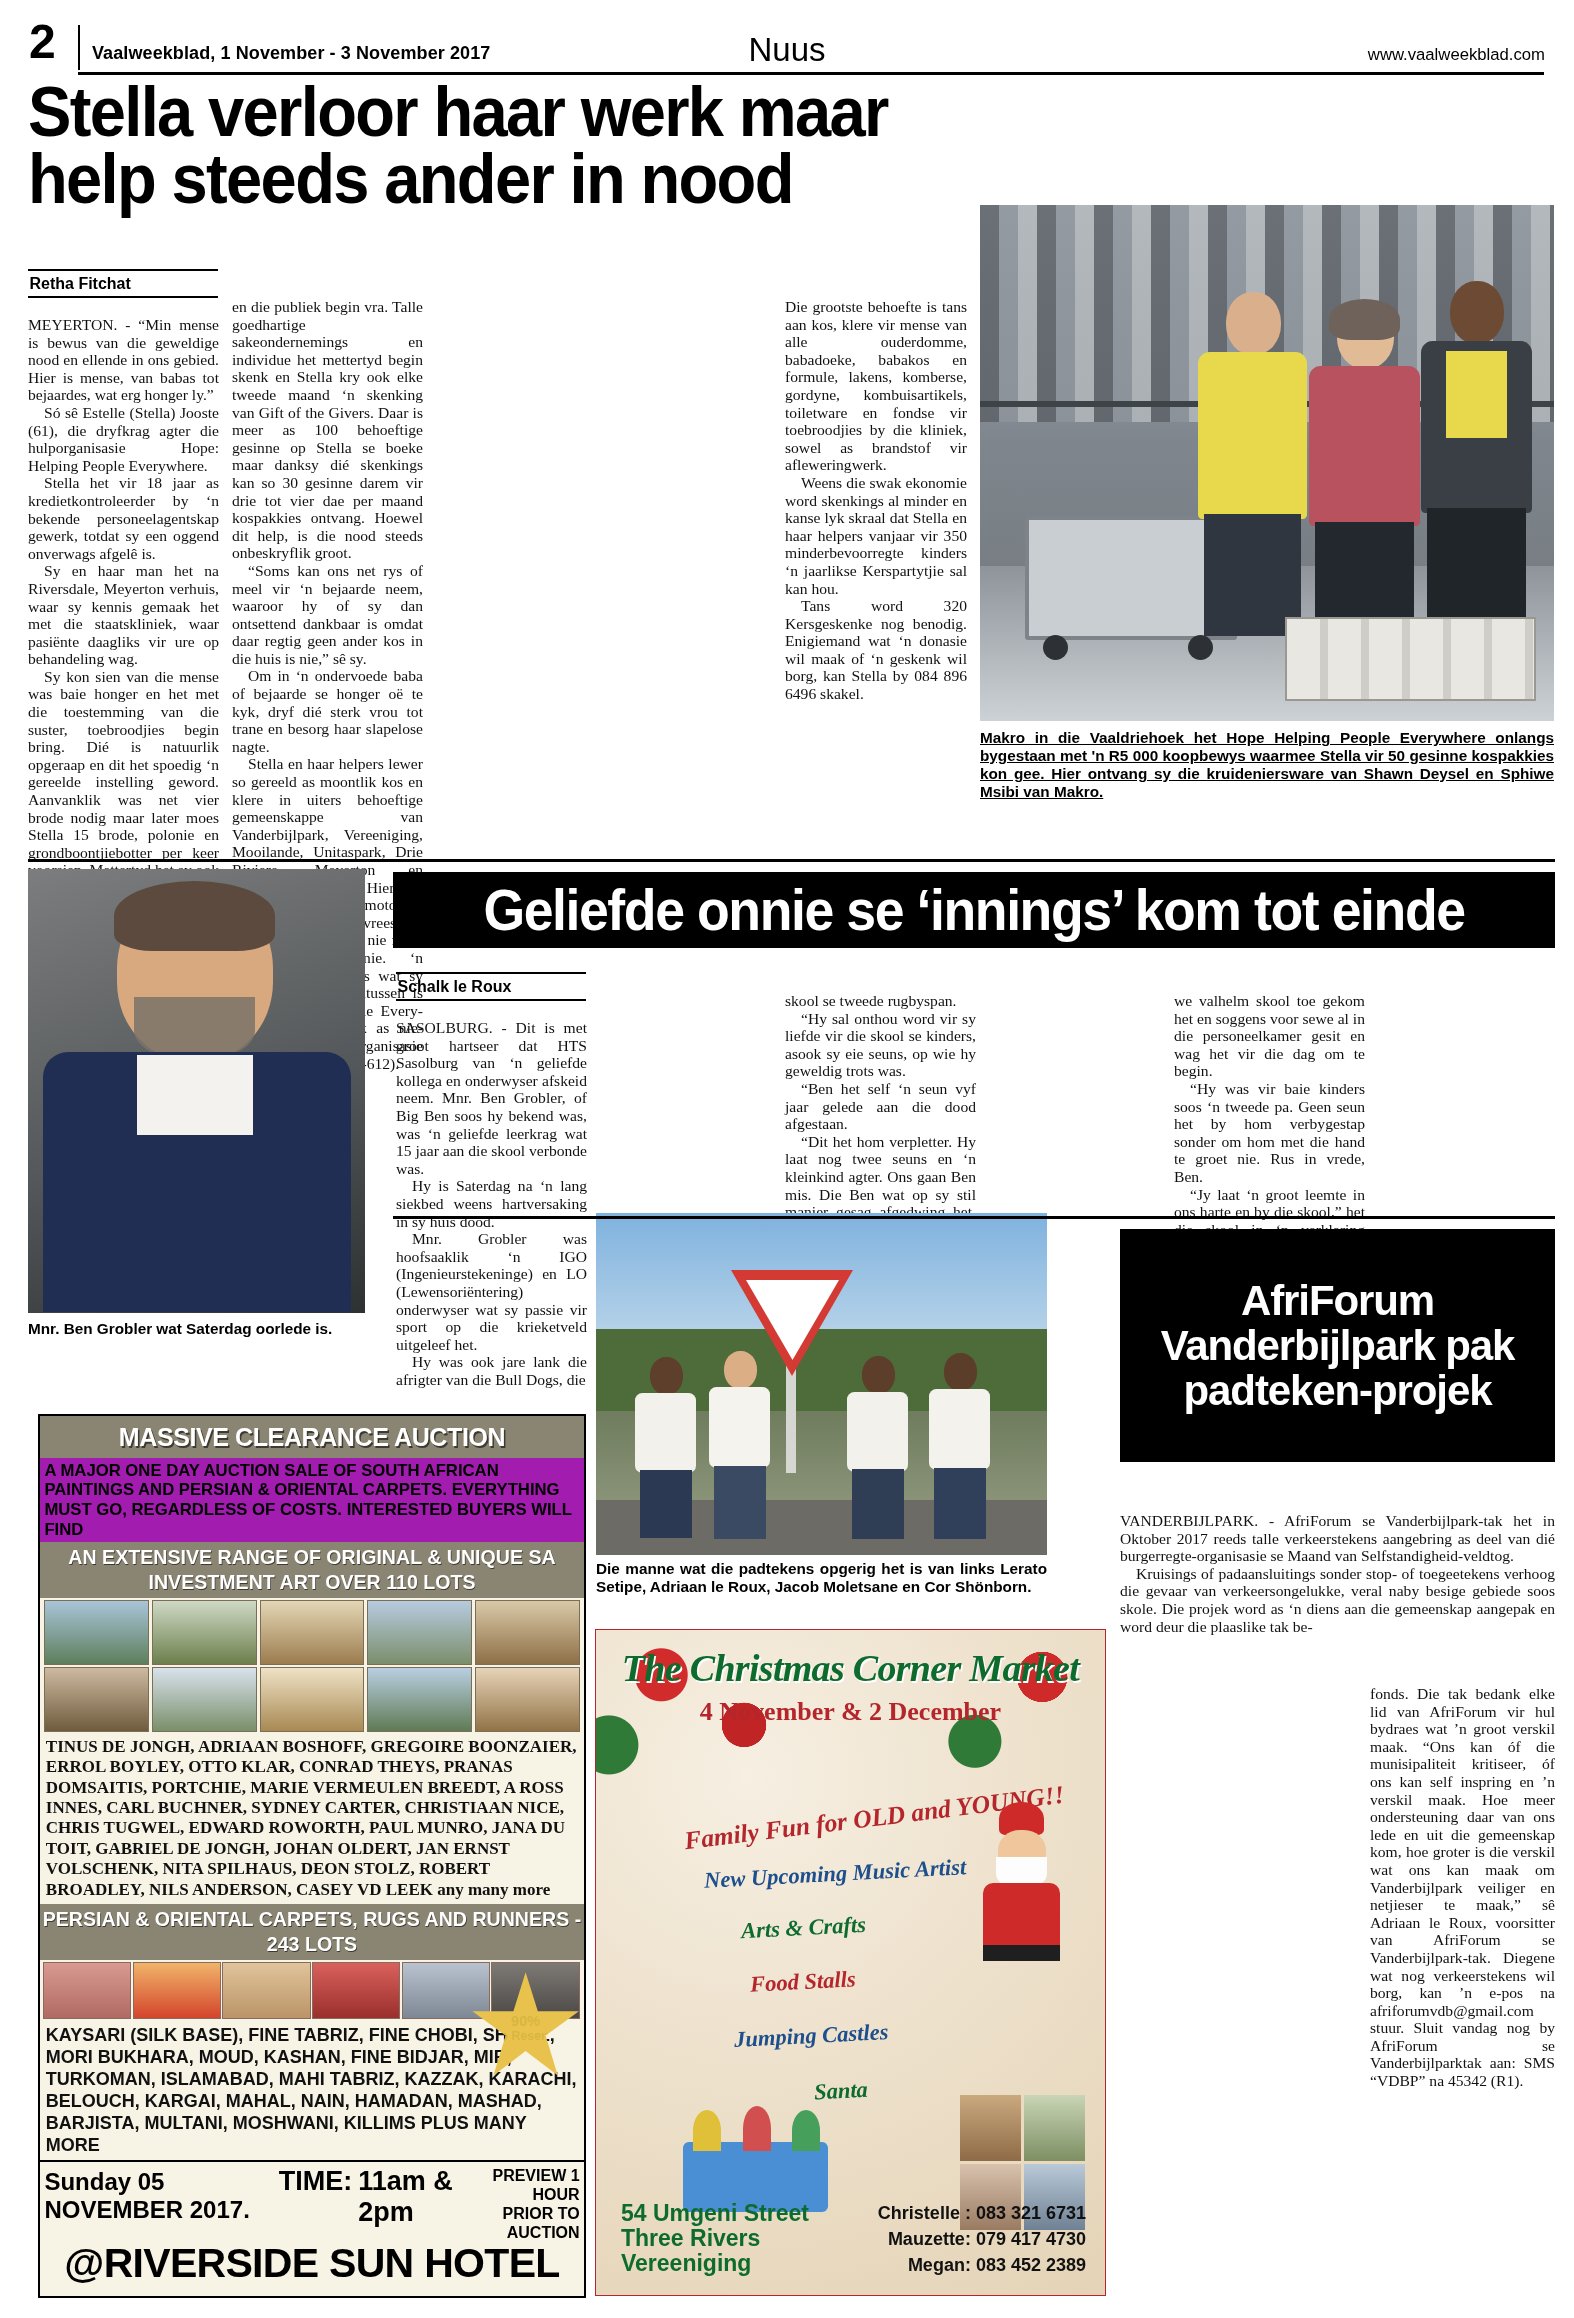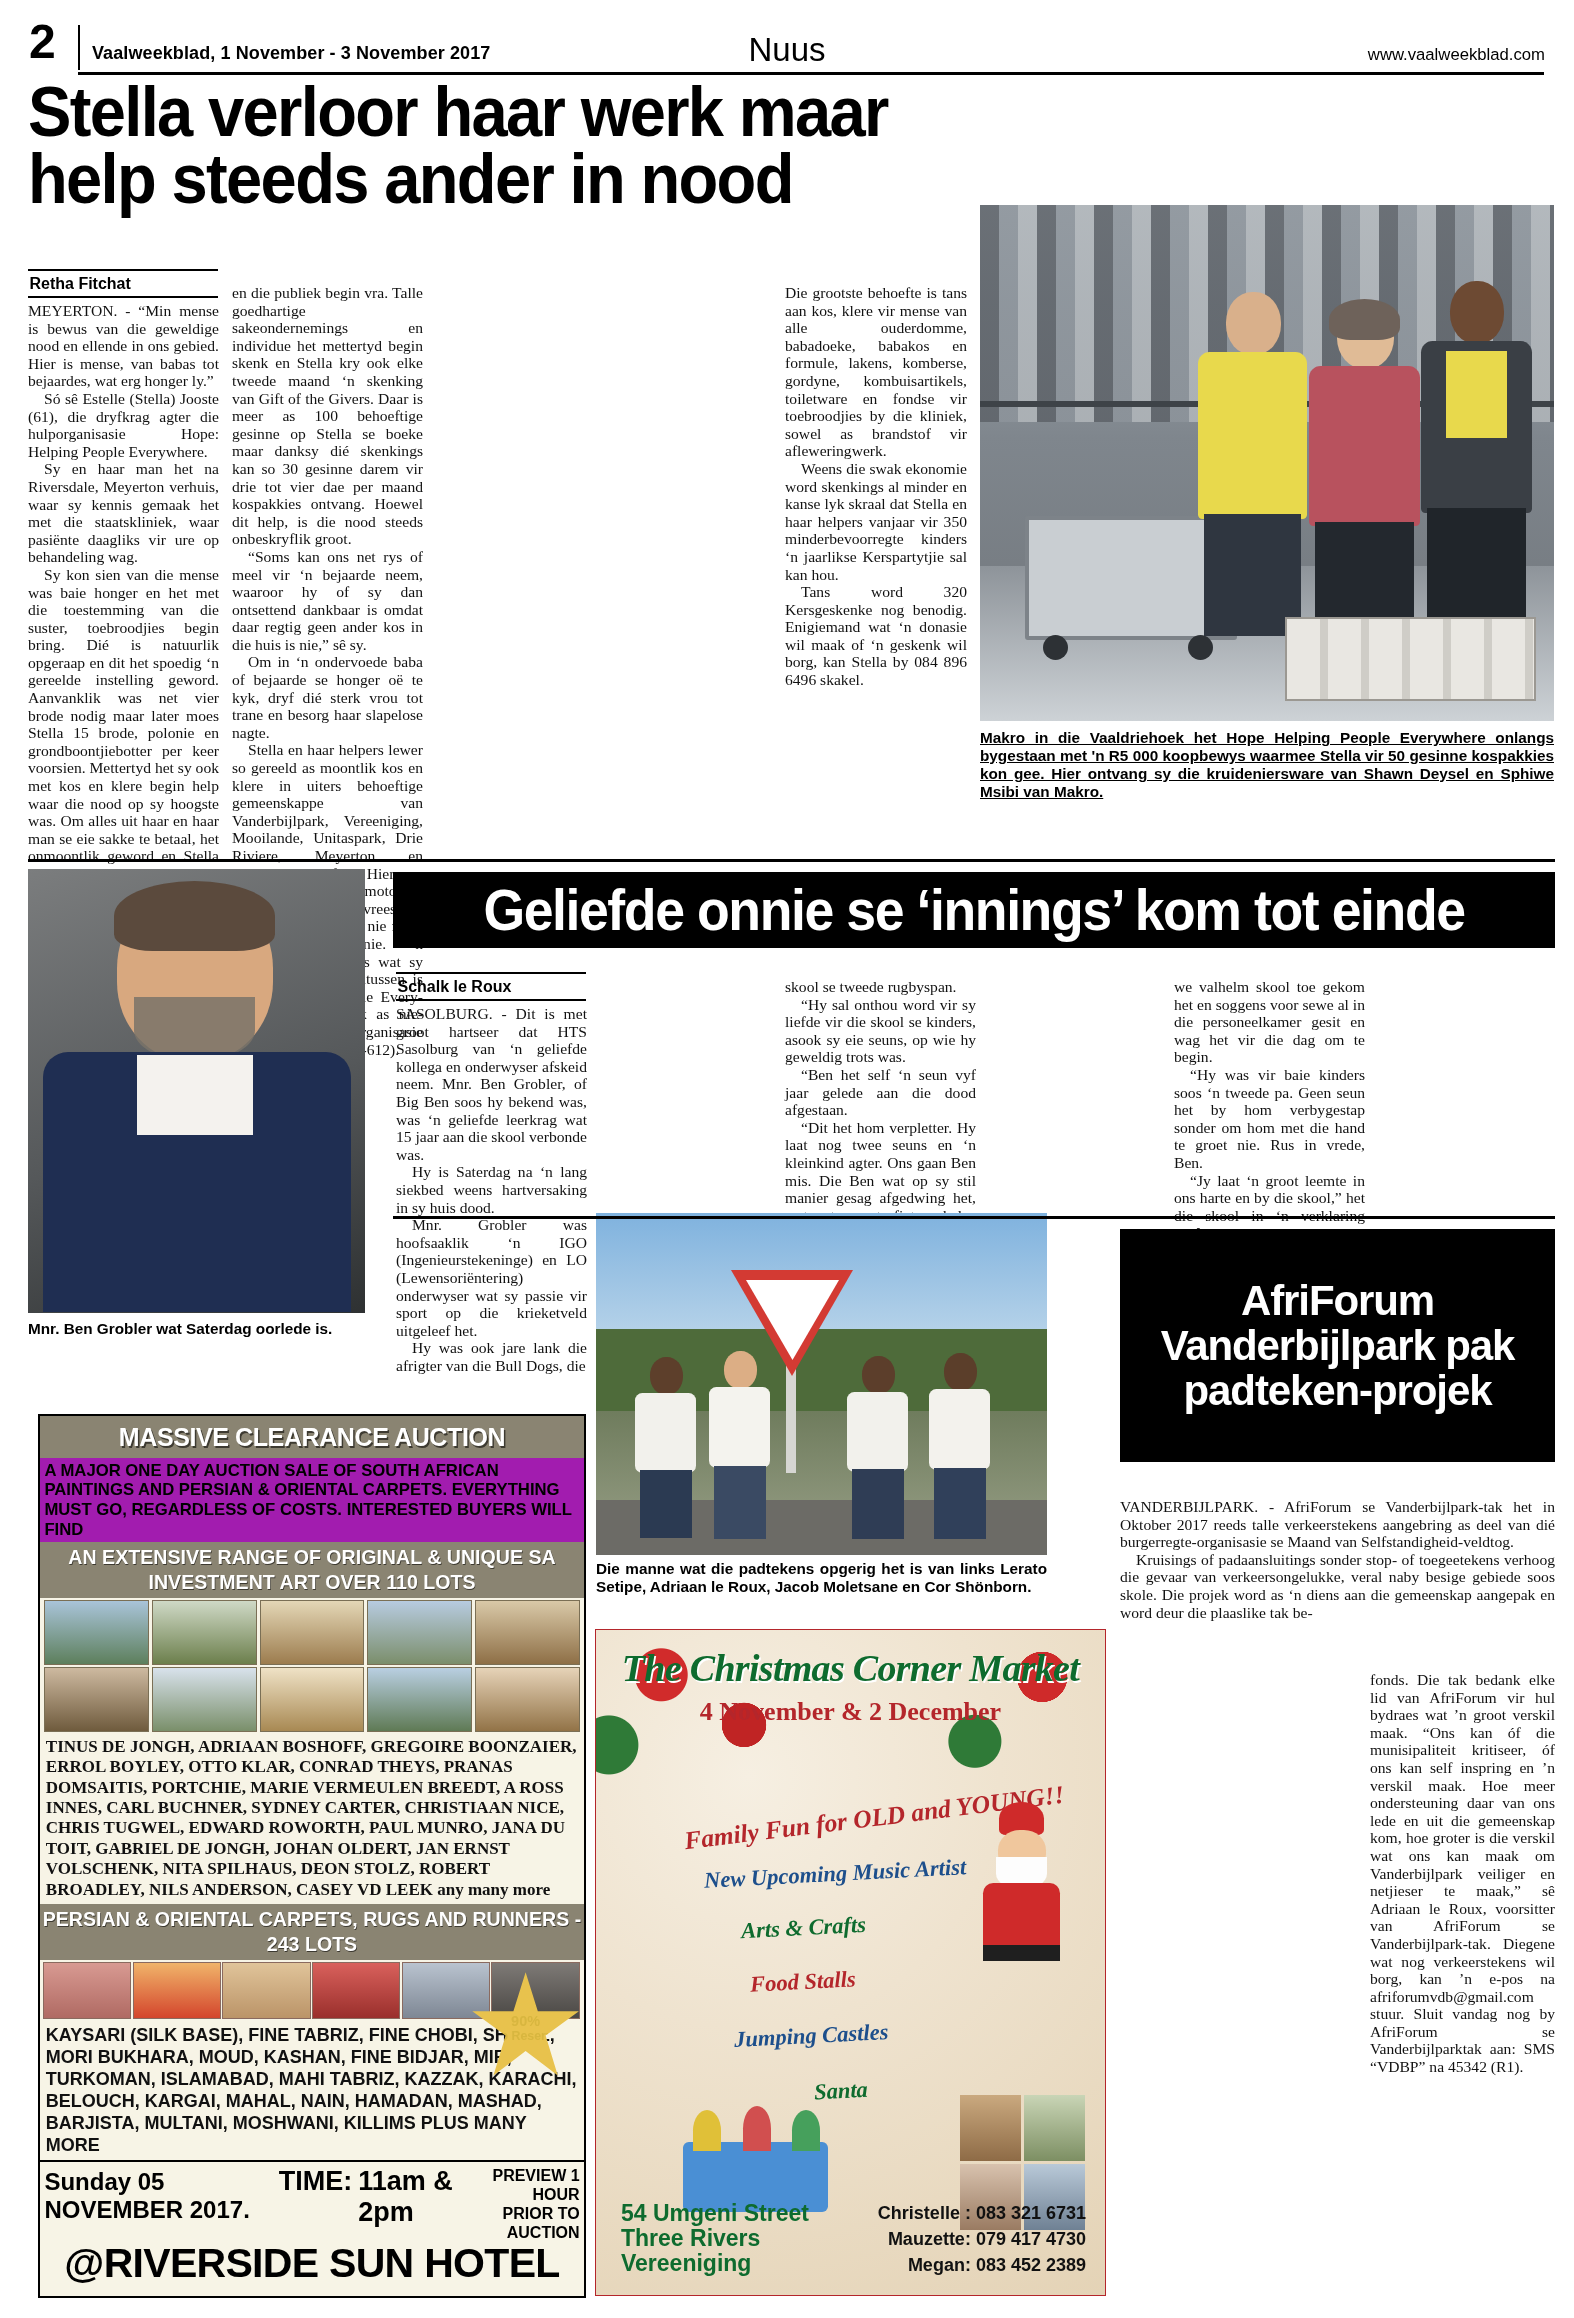--- a/index.html
+++ b/index.html
@@ -30,21 +30,21 @@
   .byline{position:absolute;font-family:"Liberation Sans",sans-serif;font-weight:700;font-size:16px;}
   .byline .rule-top{position:absolute;left:0;top:0;height:2.2px;background:#000;}
   .byline .rule-bot{position:absolute;left:0;height:2.2px;background:#000;}
   .byline .nm{position:absolute;left:1.5px;top:5.8px;white-space:nowrap;}
 
   
   .col{position:absolute;font-family:"Liberation Serif",serif;
        font-size:15.6px;line-height:17.6px;text-align:justify;
        hyphens:auto;-webkit-hyphens:auto;color:#111;}
   .col p{margin:0;text-indent:16px;}
-  .col p.first{text-indent:0;}
+  .col p.first{text-indent:0;margin-top:14px;}
 
   
   .photo{position:absolute;overflow:hidden;background:#6d6f72;}
   .cap{position:absolute;font-family:"Liberation Sans",sans-serif;font-weight:700;
        font-size:15.3px;line-height:18px;text-align:justify;color:#000;}
 
   
   .banner{position:absolute;background:#000;}
   .banner .btxt{position:absolute;left:0;right:0;top:50%;transform:translateY(-50%) scaleX(.94);
        color:#fff;font-family:"Liberation Sans",sans-serif;font-weight:700;
@@ -113,20 +113,21 @@
 
   <div class="byline" style="left:28px;top:269px;width:190px;height:29px;">
     <div class="rule-top" style="width:190px;"></div>
     <div class="nm">Retha Fitchat</div>
     <div class="rule-bot" style="width:190px;top:27px;"></div>
   </div>
 
   <div class="col" style="left:28px;top:302px;width:191px;height:553px;">
     <p class="first">MEYERTON. - “Min mense is bewus van die geweldige nood en ellende in ons gebied. Hier is mense, van babas tot bejaardes, wat erg honger ly.”</p>
     <p>Só sê Estelle (Stella) Jooste (61), die dryfkrag agter die hulporganisasie Hope: Helping People Everywhere.</p>
+    <p>Stella het vir 18 jaar as kredietkontroleerder by ‘n bekende personeelagentskap gewerk, totdat sy een oggend onverwags afgelê is.</p>
     <p>Sy en haar man het na Riversdale, Meyerton verhuis, waar sy kennis gemaak het met die staatskliniek, waar pasiënte daagliks vir ure op behandeling wag.</p>
     <p>Sy kon sien van die mense was baie honger en het met die toestemming van die suster, toebroodjies begin bring. Dié is natuurlik opgeraap en dit het spoedig ‘n gereelde instelling geword. Aanvanklik was net vier brode nodig maar later moes Stella 15 brode, polonie en grondboontjiebotter per keer voorsien. Mettertyd het sy ook met kos en klere begin help waar die nood op sy hoogste was. Om alles uit haar en haar man se eie sakke te betaal, het onmoontlik geword en Stella het skenkings van sakeondernemings, hul eie familie</p>
   </div>
 
   <div class="col" style="left:232px;top:284px;width:191px;height:571px;">
     <p class="first">en die publiek begin vra. Talle goedhartige sakeondernemings en individue het mettertyd begin skenk en Stella kry ook elke tweede maand ‘n skenking van Gift of the Givers. Daar is meer as 100 behoeftige gesinne op Stella se boeke maar danksy dié skenkings kan so 30 gesinne darem vir drie tot vier dae per maand kospakkies ontvang. Hoewel dit help, is die nood steeds onbeskryflik groot.</p>
     <p>“Soms kan ons net rys of meel vir ‘n bejaarde neem, waaroor hy of sy dan ontsettend dankbaar is omdat daar regtig geen ander kos in die huis is nie,” sê sy.</p>
     <p>Om in ‘n ondervoede baba of bejaarde se honger oë te kyk, dryf dié sterk vrou tot trane en besorg haar slapelose nagte.</p>
     <p>Stella en haar helpers lewer so gereeld as moontlik kos en klere in uiters behoeftige gemeenskappe van Vanderbijlpark, Vereeniging, Mooilande, Unitaspark, Drie Riviere, Meyerton en Riversdale af. Hiervoor gebruik sy haar eie motor en brandstof, maar sy vrees die dag as haar karretjie nie meer wil saamwerk nie. ‘n Betroubare bakkie is wat sy eintlik nodig het. Intussen is Hope Helping People Every-where ook amptelik as nie-winsgewende organisasie geregistreer (npo168-612).</p>
   </div>

